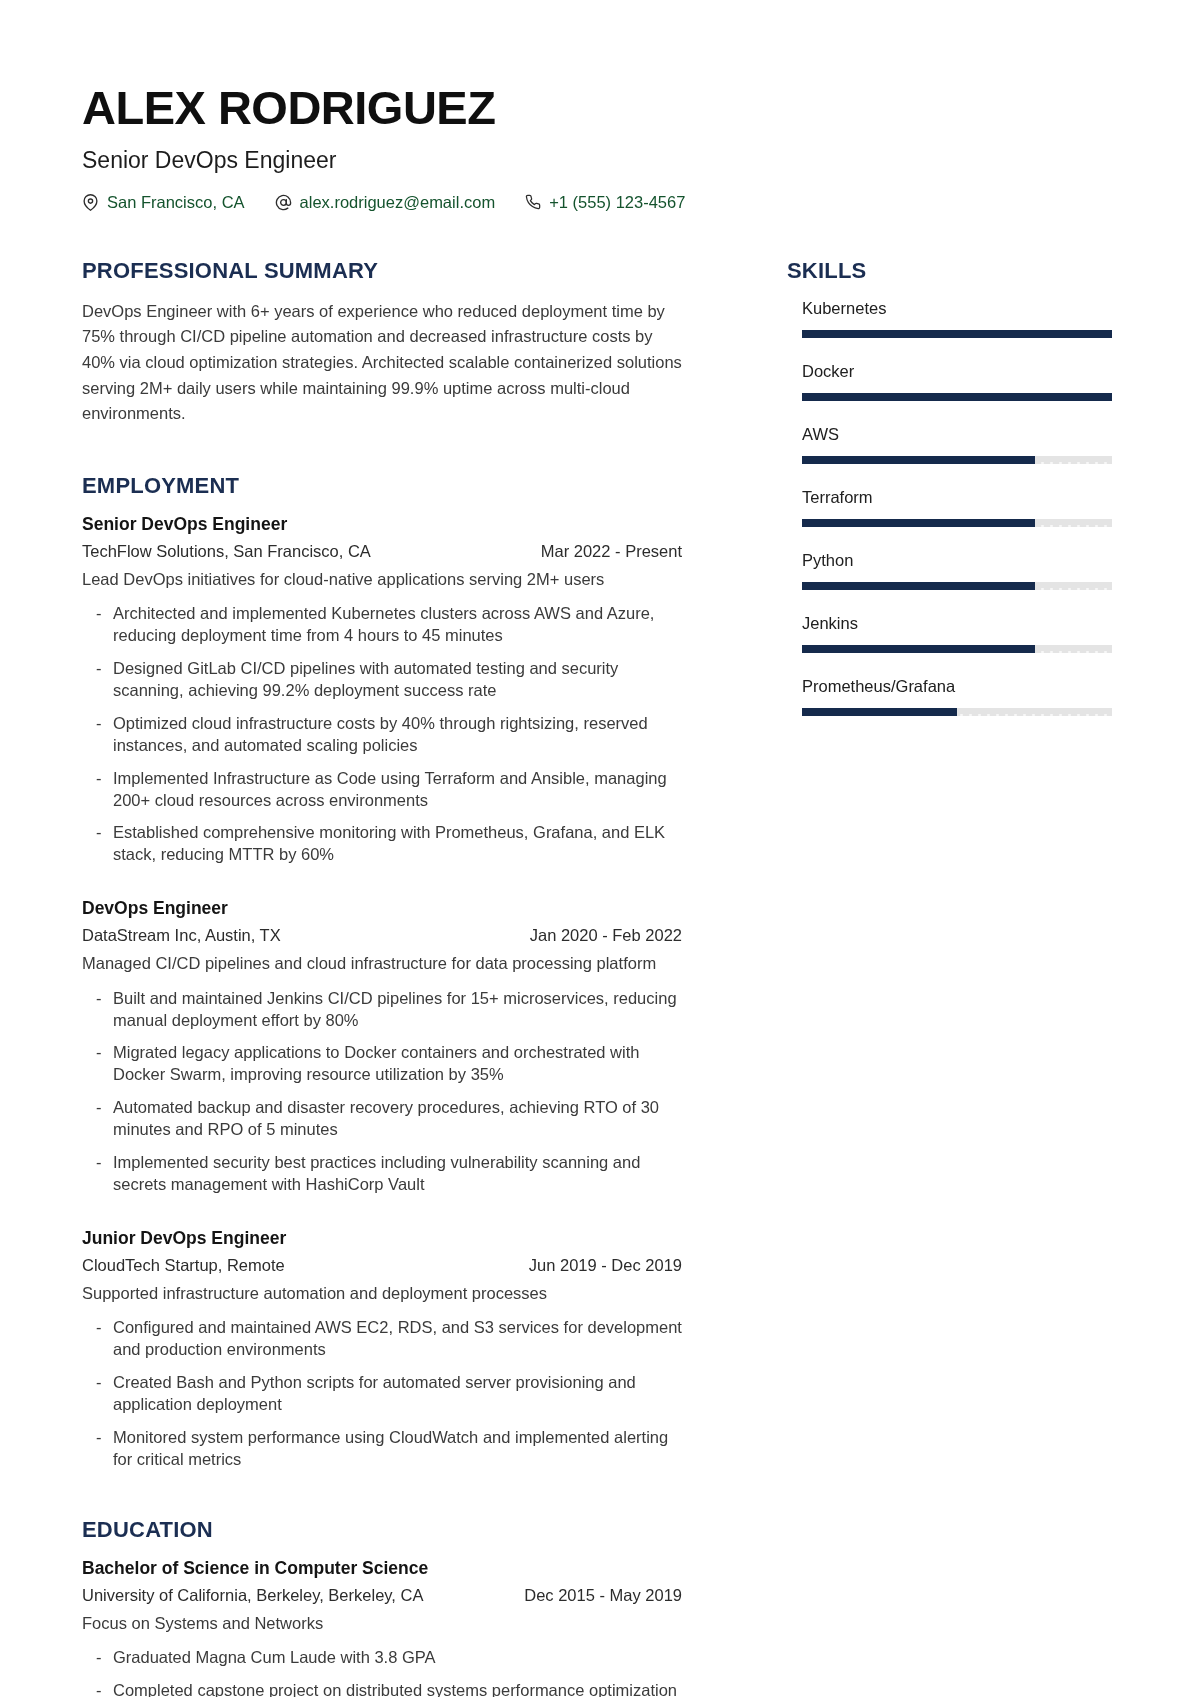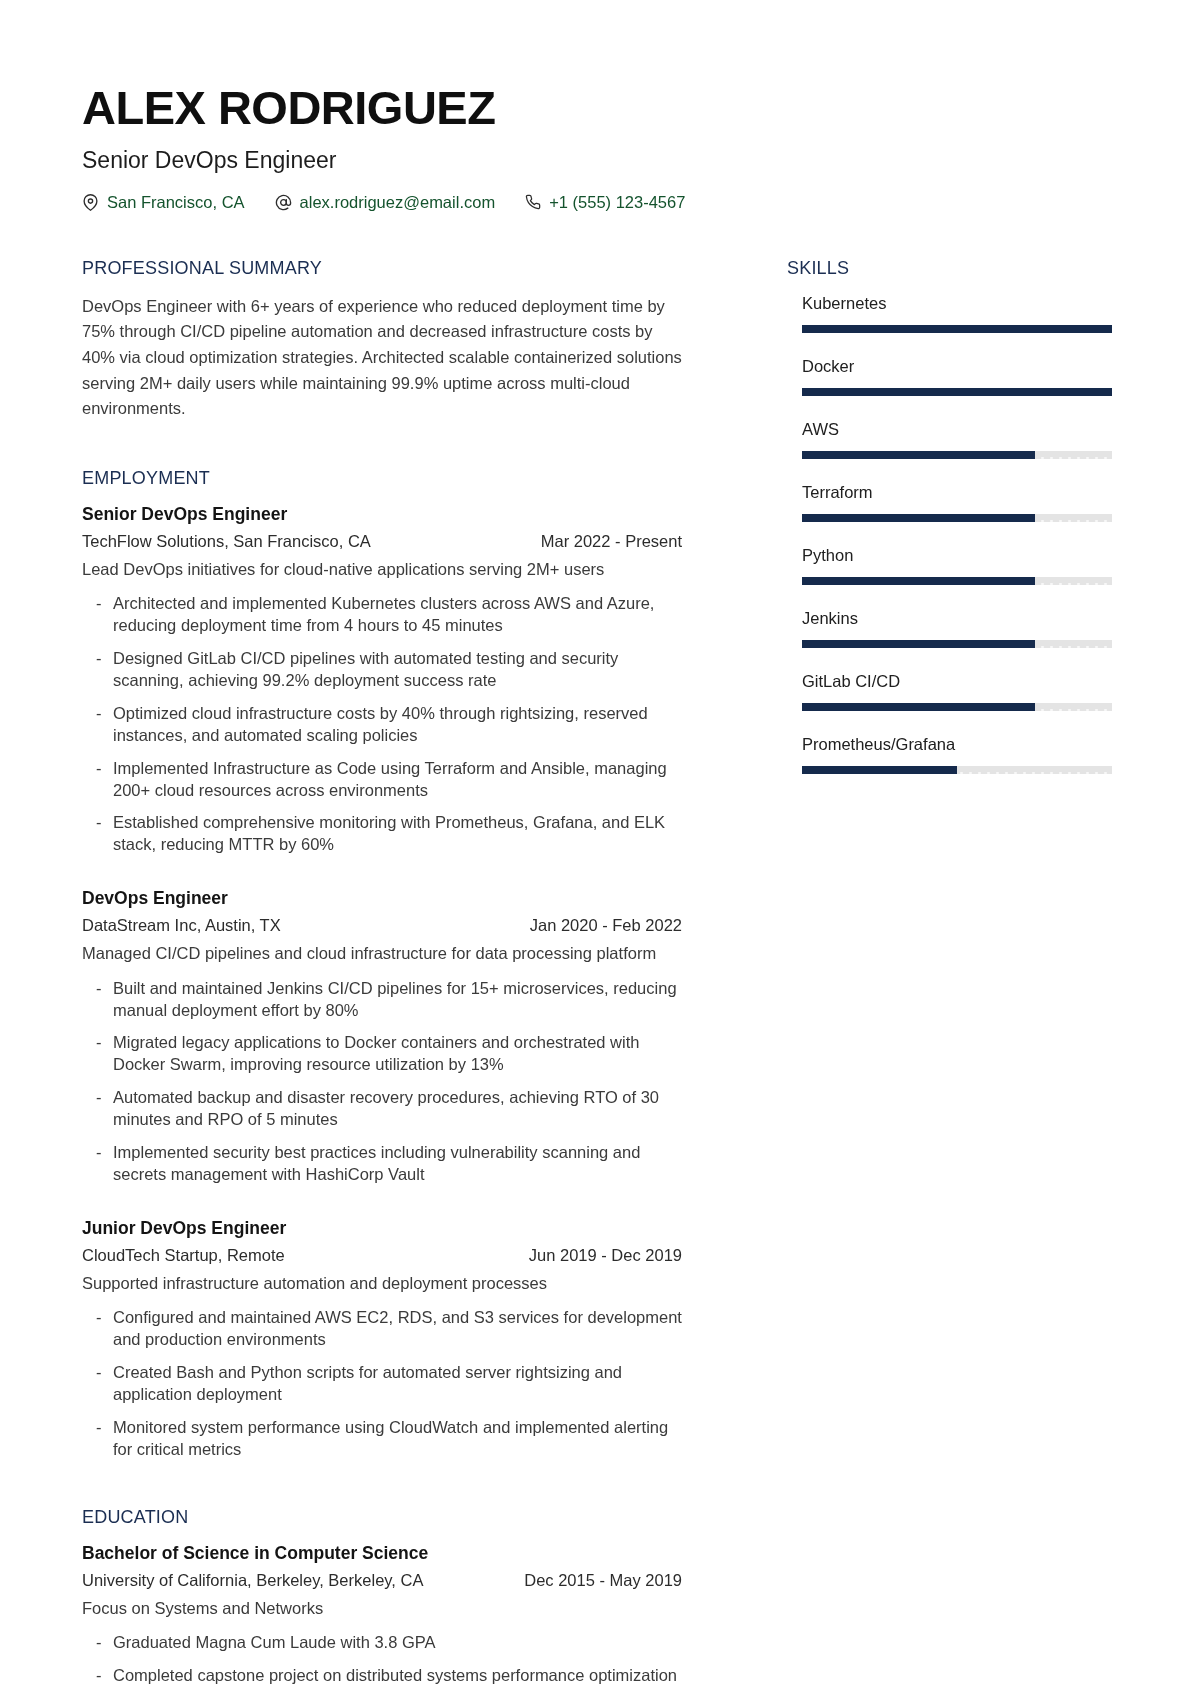--- a/index.html
+++ b/index.html
@@ -45,22 +45,22 @@
   .contact-item svg { display: block; stroke: #2d2d2d; }
 
   
   .columns { display: flex; margin-top: 46px; }
   .main-col { width: 600px; flex: 0 0 600px; }
   .side-col { width: 325px; flex: 0 0 325px; margin-left: auto; }
 
   .section { margin-bottom: 46px; }
   .section-heading {
     color: var(--accent);
-    font-size: 18px;
-    font-weight: 400;
+    font-size: 22px;
+    font-weight: 700;
     letter-spacing: 0.2px;
     margin-bottom: 15px;
   }
   .summary-text {
     font-size: 16.5px;
     line-height: 1.55;
     color: var(--text-body);
   }
 
   
@@ -192,21 +192,21 @@
                 <span>Jan 2020 - Feb 2022</span>
               </div>
               <div class="entry-summary">Managed CI/CD pipelines and cloud infrastructure for data processing platform</div>
               <div class="bullets">
                 <div class="bullet">
                   <span class="dash">-</span>
                   <span class="btext">Built and maintained Jenkins CI/CD pipelines for 15+ microservices, reducing manual deployment effort by 80%</span>
                 </div>
                 <div class="bullet">
                   <span class="dash">-</span>
-                  <span class="btext">Migrated legacy applications to Docker containers and orchestrated with Docker Swarm, improving resource utilization by 13%</span>
+                  <span class="btext">Migrated legacy applications to Docker containers and orchestrated with Docker Swarm, improving resource utilization by 35%</span>
                 </div>
                 <div class="bullet">
                   <span class="dash">-</span>
                   <span class="btext">Automated backup and disaster recovery procedures, achieving RTO of 30 minutes and RPO of 5 minutes</span>
                 </div>
                 <div class="bullet">
                   <span class="dash">-</span>
                   <span class="btext">Implemented security best practices including vulnerability scanning and secrets management with HashiCorp Vault</span>
                 </div>
               </div>
@@ -218,21 +218,21 @@
                 <span>Jun 2019 - Dec 2019</span>
               </div>
               <div class="entry-summary">Supported infrastructure automation and deployment processes</div>
               <div class="bullets">
                 <div class="bullet">
                   <span class="dash">-</span>
                   <span class="btext">Configured and maintained AWS EC2, RDS, and S3 services for development and production environments</span>
                 </div>
                 <div class="bullet">
                   <span class="dash">-</span>
-                  <span class="btext">Created Bash and Python scripts for automated server rightsizing and application deployment</span>
+                  <span class="btext">Created Bash and Python scripts for automated server provisioning and application deployment</span>
                 </div>
                 <div class="bullet">
                   <span class="dash">-</span>
                   <span class="btext">Monitored system performance using CloudWatch and implemented alerting for critical metrics</span>
                 </div>
               </div>
             </div>
           </div>
       </div>
 
@@ -294,26 +294,20 @@
                 <div class="skill-fill" style="width: 75%;"></div>
               </div>
             </div>
             <div class="skill-row">
               <div class="skill-name">Jenkins</div>
               <div class="skill-bar">
                 <div class="skill-fill" style="width: 75%;"></div>
               </div>
             </div>
             <div class="skill-row">
-              <div class="skill-name">GitLab CI/CD</div>
-              <div class="skill-bar">
-                <div class="skill-fill" style="width: 75%;"></div>
-              </div>
-            </div>
-            <div class="skill-row">
               <div class="skill-name">Prometheus/Grafana</div>
               <div class="skill-bar">
                 <div class="skill-fill" style="width: 50%;"></div>
               </div>
             </div>
           </div>
       </div>
     </div>
 
   </div>

